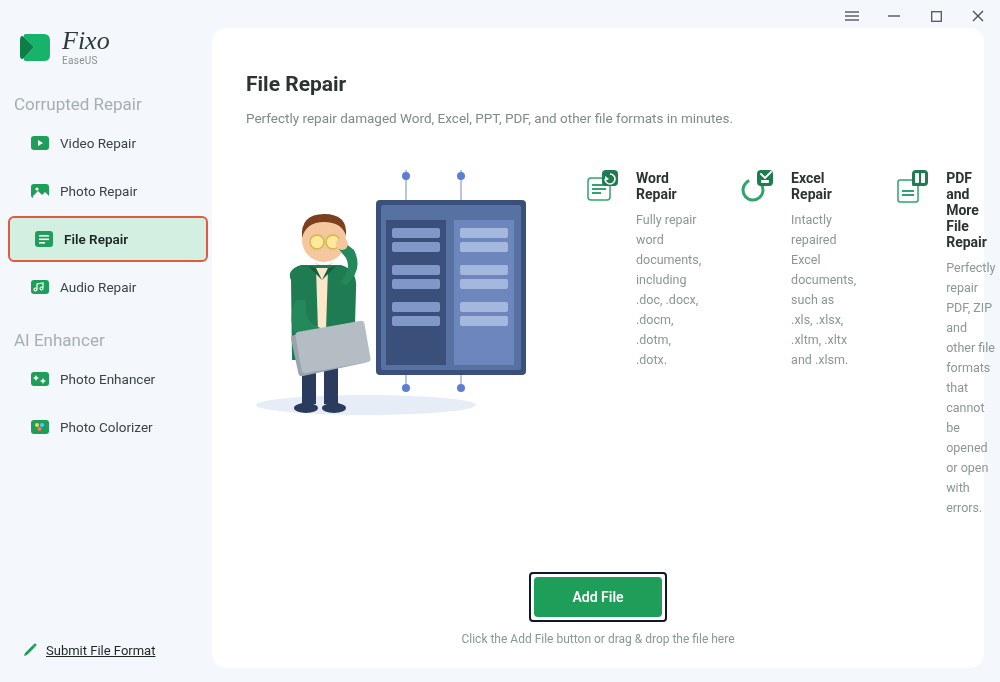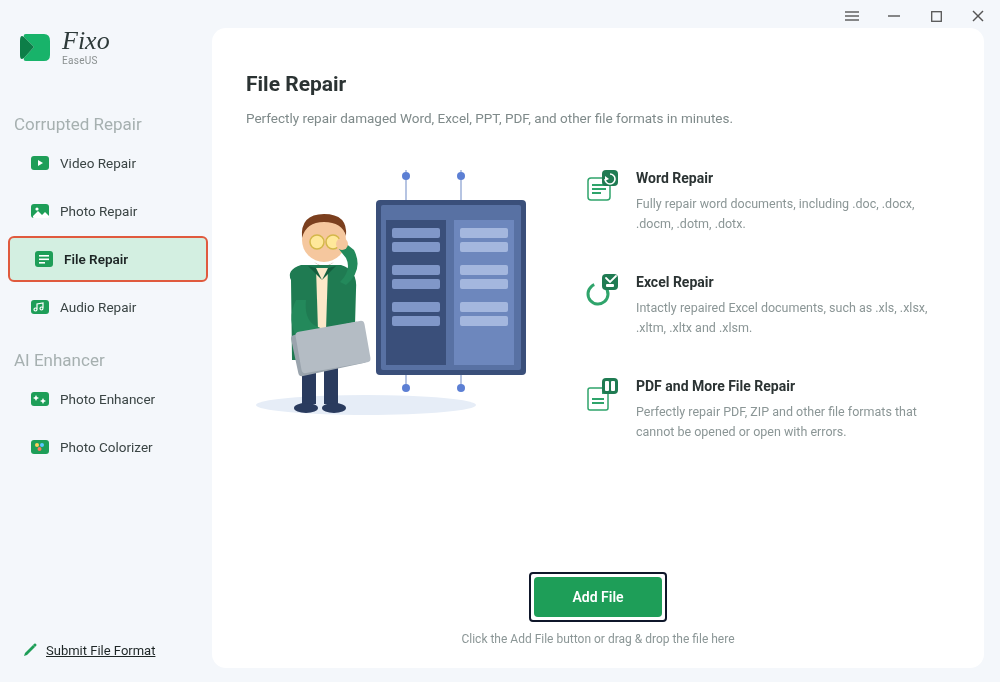--- a/index.html
+++ b/index.html
@@ -25,21 +25,21 @@
   .sidebar {
     position: absolute;
     left: 0; top: 0;
     width: 212px; height: 682px;
     padding: 28px 0 0 0;
   }
   .logo {
     display: flex; align-items: center;
     gap: 10px;
     padding-left: 20px;
-    margin-bottom: 48px;
+    margin-bottom: 28px;
   }
   .logo-icon {
     width: 32px; height: 32px;
     position: relative;
   }
   .logo-text { display:flex; flex-direction:column; line-height:1; }
   .logo-text .brand { font-size: 26px; font-style: italic; font-weight: 500; color: #2e3a3a; font-family: Georgia, serif;}
   .logo-text .sub { font-size: 10px; color: #8a9090; letter-spacing: 0.3px; margin-top:2px;}
   .section-label {
     font-size: 17px;
@@ -105,21 +105,21 @@
     display:flex;
     gap: 40px;
   }
   .illustration {
     width: 300px; height: 250px;
     position: relative;
     flex-shrink:0;
   }
   .features {
     flex: 1;
-    display:flex; flex-direction:column;
+    display:flex; flex-direction:row;
     gap: 40px;
   }
   .feature {
     display:flex; gap: 16px;
   }
   .feature-icon {
     width: 34px; height: 34px;
     position:relative;
     flex-shrink:0;
   }

